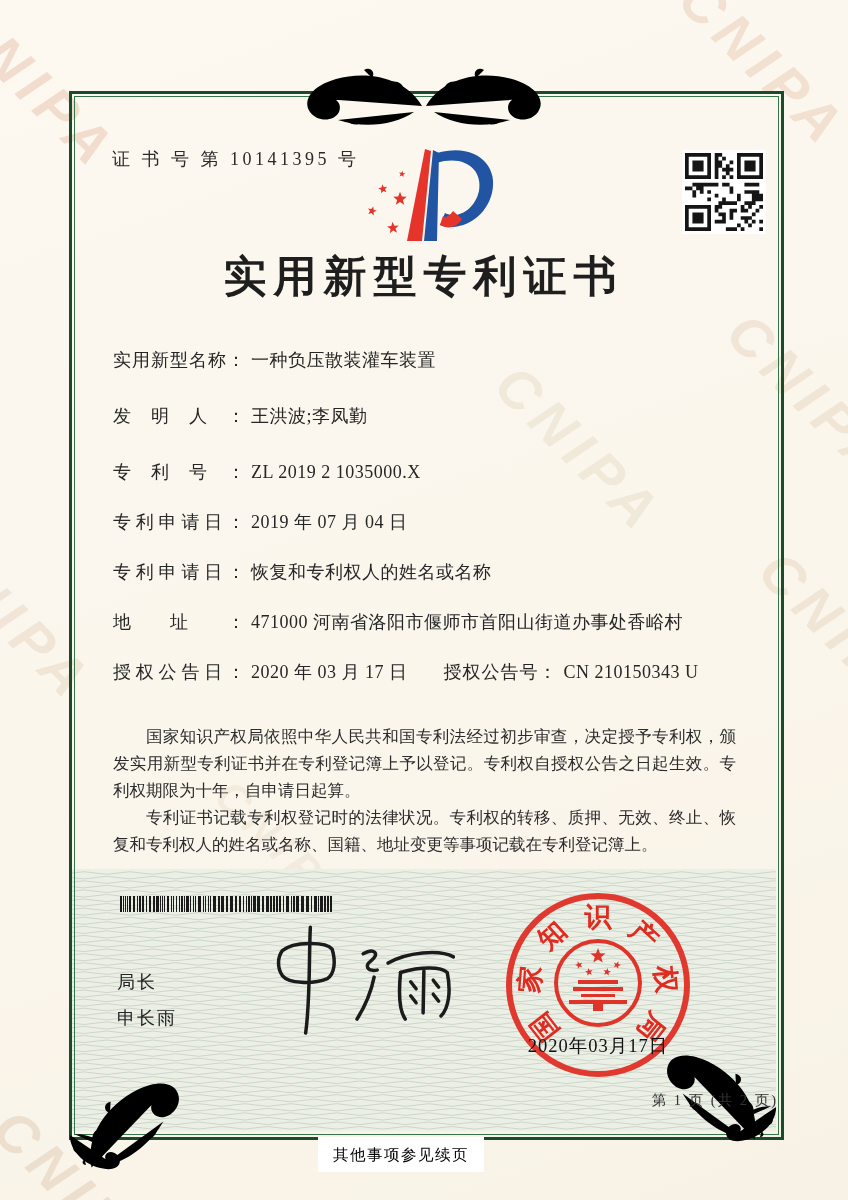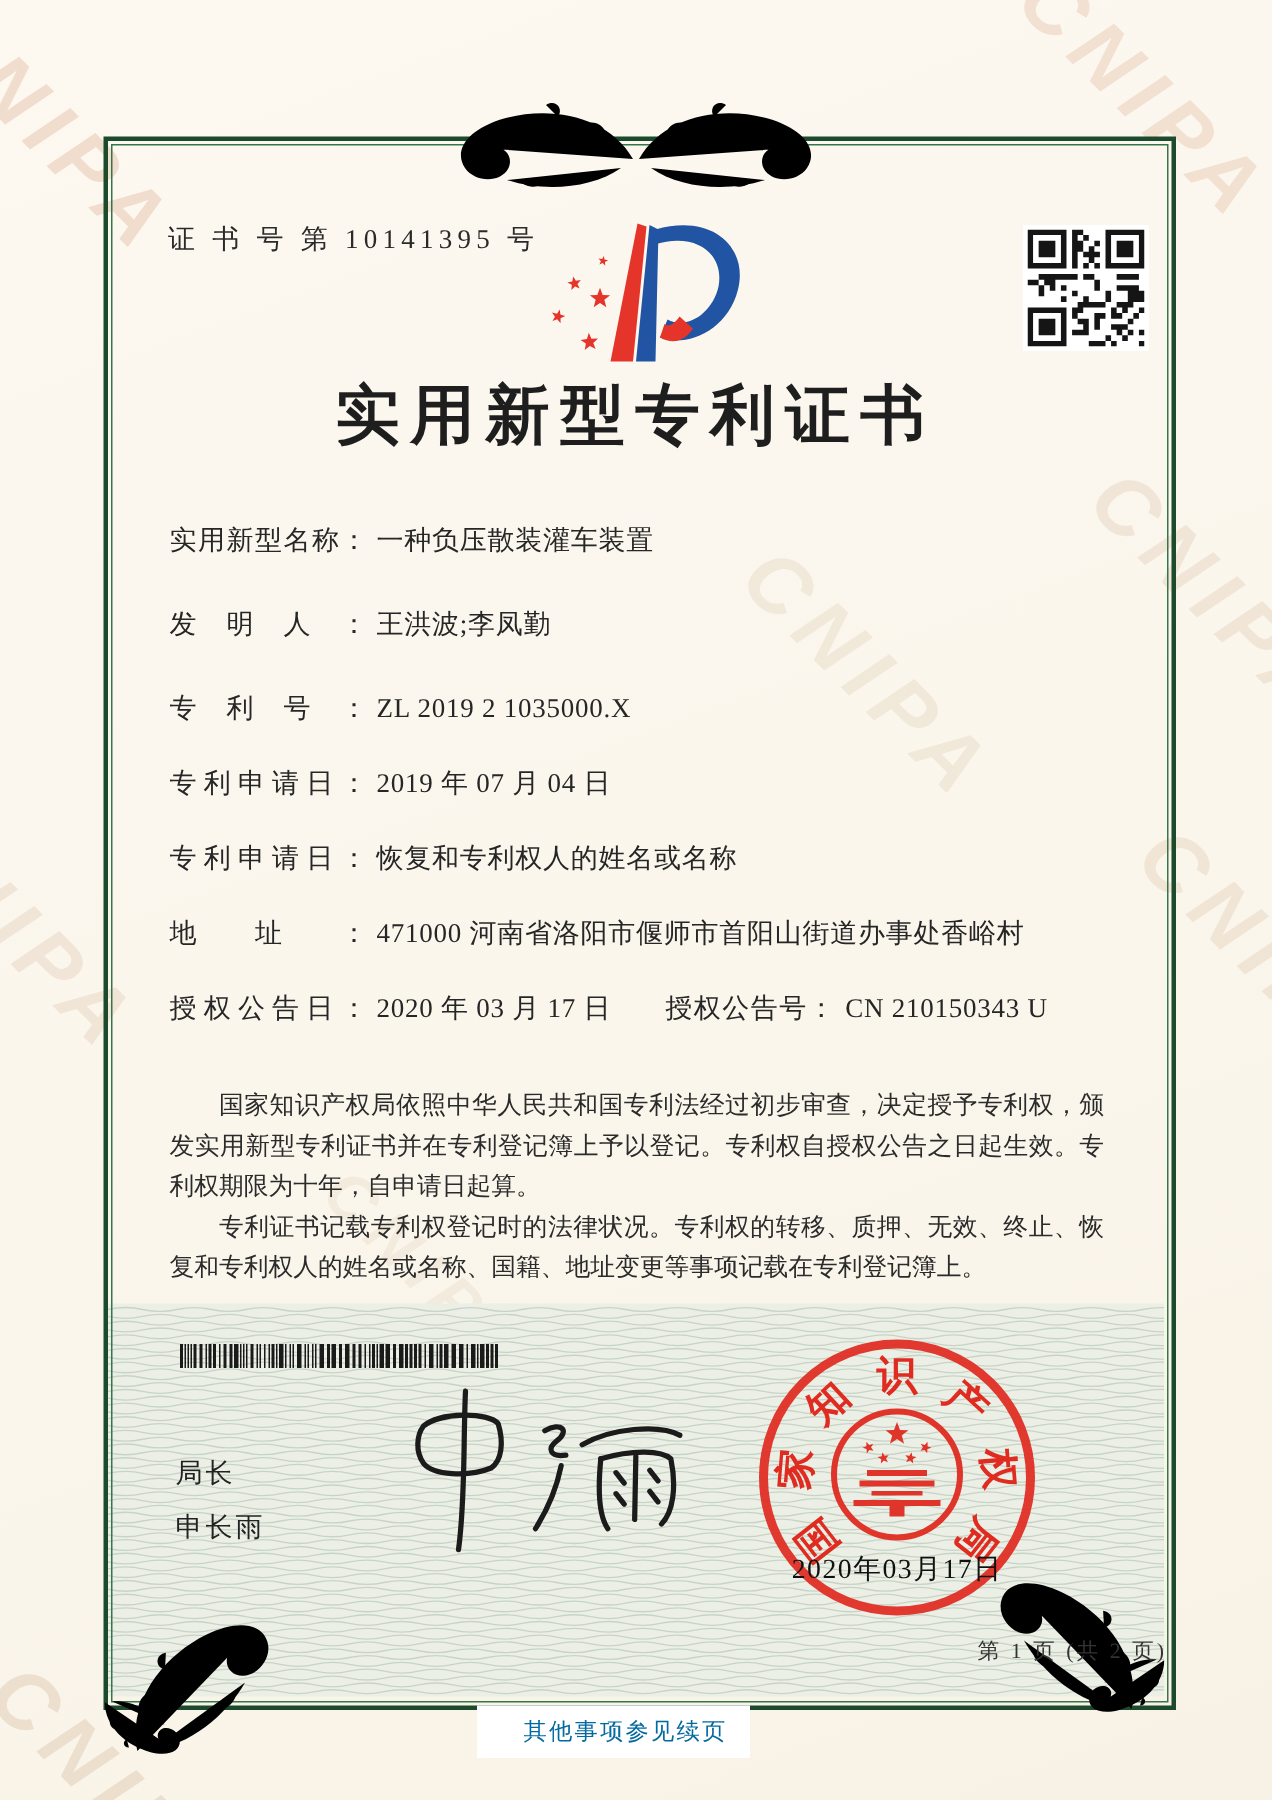--- a/index.html
+++ b/index.html
@@ -57,21 +57,21 @@
   .sig-name{position:absolute;left:117px;top:1006px;z-index:4;font-size:18px;color:#222;letter-spacing:2px;}
   .signature{position:absolute;left:245px;top:920px;z-index:4;}
   .signature path{stroke:#1b1b1b;stroke-width:4.5;fill:none;stroke-linecap:round;stroke-linejoin:round;}
 
   .seal{position:absolute;left:503px;top:890px;z-index:5;}
 
   .page-num{position:absolute;left:69px;top:1091px;width:709px;z-index:4;text-align:right;
             font-size:14.5px;letter-spacing:2px;color:#333;}
   .note-box{position:absolute;left:318px;top:1137px;width:166px;height:35px;z-index:4;
             background:#fff;text-align:center;line-height:35px;font-size:15.5px;
-            letter-spacing:1.5px;color:#0369a1;padding-left:16px;}
+            letter-spacing:1.5px;color:#000000;}
 </style>
 </head>
 <body>
 
 <div class="page">
 
   <span class="wm" style="left:-18px;top:-12px;color:rgba(214,160,128,0.30);">CNIPA</span>
   <span class="wm" style="left:712px;top:-34px;color:rgba(214,160,128,0.26);">CNIPA</span>
   <span class="wm" style="left:760px;top:300px;">CNIPA</span>
   <span class="wm" style="left:528px;top:352px;color:rgba(200,180,140,0.20);">CNIPA</span>

